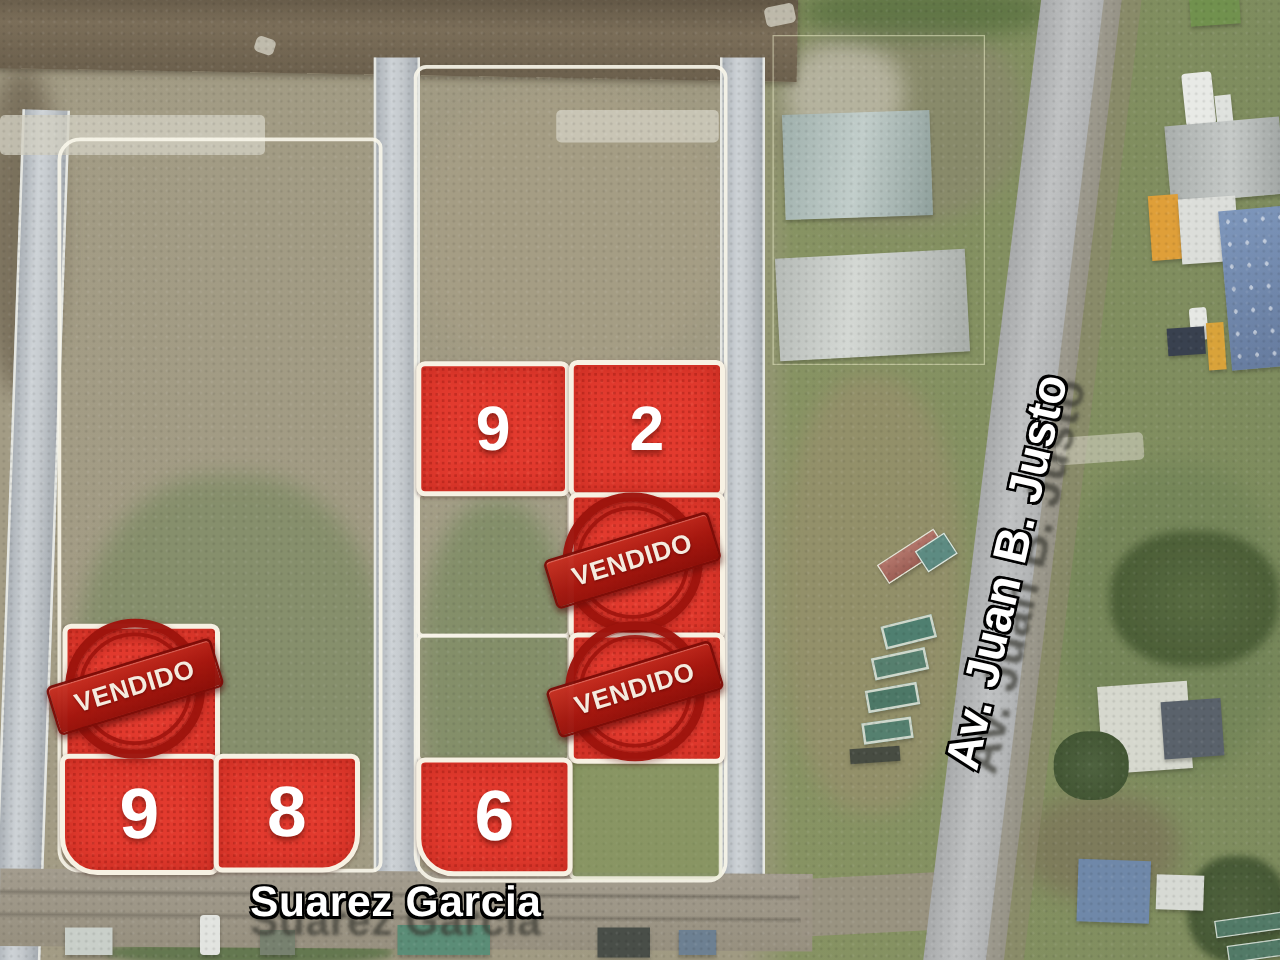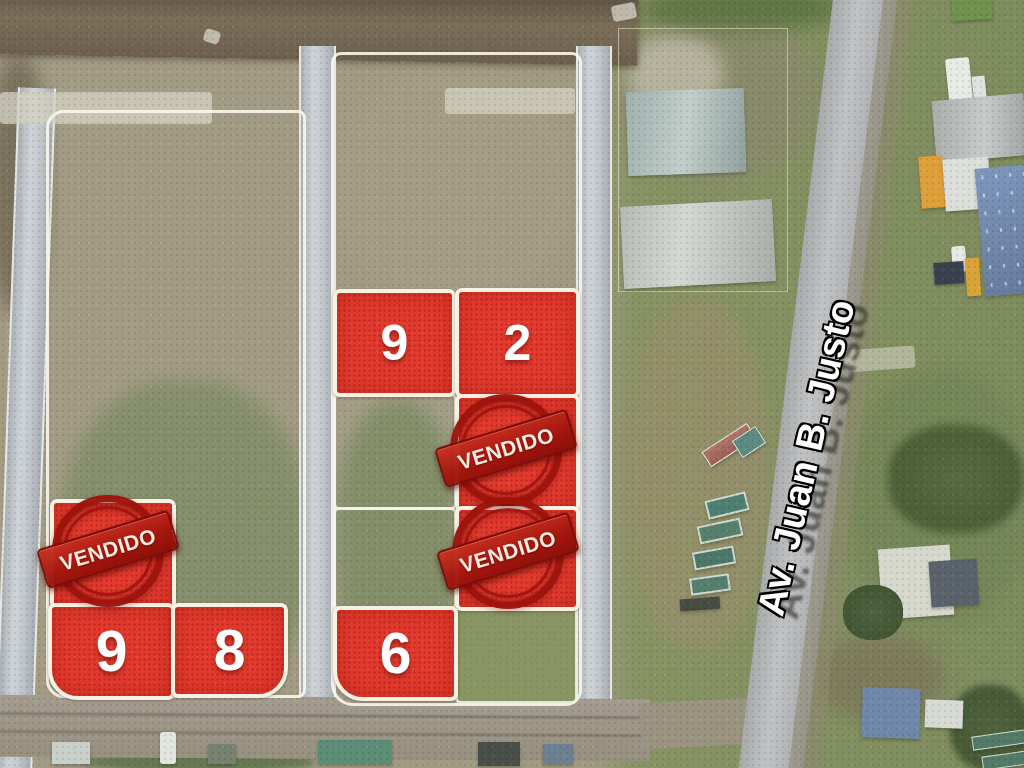--- a/index.html
+++ b/index.html
@@ -222,15 +222,16 @@
     </div>
   </div>
   <div class="stamp" style="left:52px;top:495px;">
     <div class="ring-outer"></div>
     <div class="ring-inner"></div>
     <div class="banner">
       <span>VENDIDO</span>
     </div>
   </div>
 
+  <div class="street-label label-suarez">Suarez Garcia</div>
   <div class="street-label label-avenue">Av. Juan B. Justo</div>
 
 </div>
 
 </body></html>

